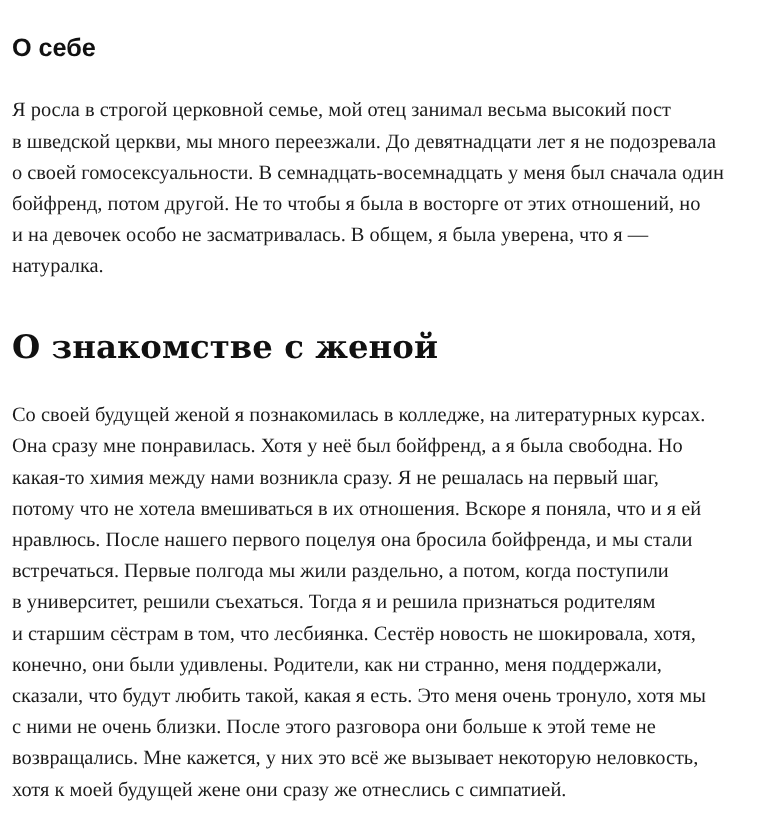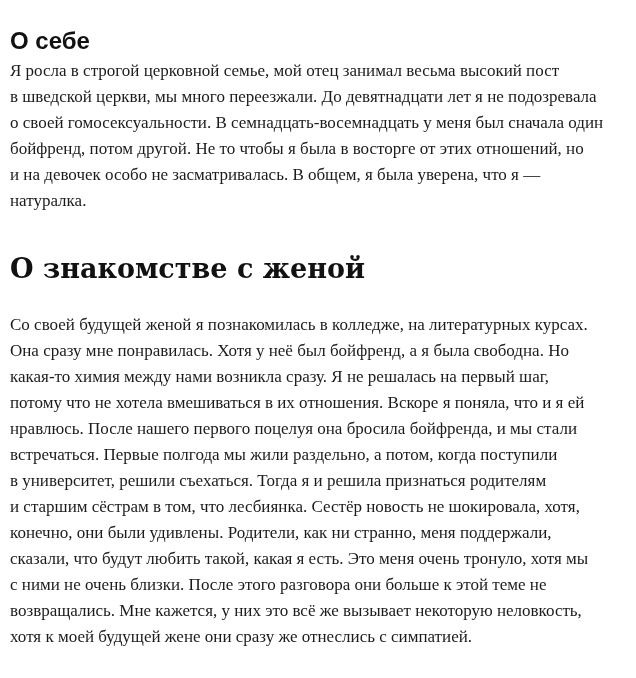--- a/index.html
+++ b/index.html
@@ -12,21 +12,21 @@
   }
   .article {
     padding: 0 10px 0 10px;
     box-sizing: border-box;
     width: 636px;
   }
   .heading {
     margin: 0;
     color: #111111;
     font-weight: 700;
-    font-size: 24px;
+    font-size: 21px;
     line-height: 34px;
     letter-spacing: 0;
   }
   .heading--sans {
     font-family: "Liberation Sans", sans-serif;
     margin-top: 24px;
   }
   .heading--serif {
     font-family: "DejaVu Serif", serif;
     font-size: 27px;
@@ -34,20 +34,21 @@
   }
   .body-text {
     margin: 0;
     font-family: "Liberation Serif", serif;
     font-size: 17px;
     line-height: 26px;
     color: #1b1b1b;
     white-space: pre;
   }
   .body-text--first {
+    margin-top: 21px;
   }
   .body-text--second {
     margin-top: 26px;
   }
 </style>
 </head>
 <body>
 
 <article class="article">
 

